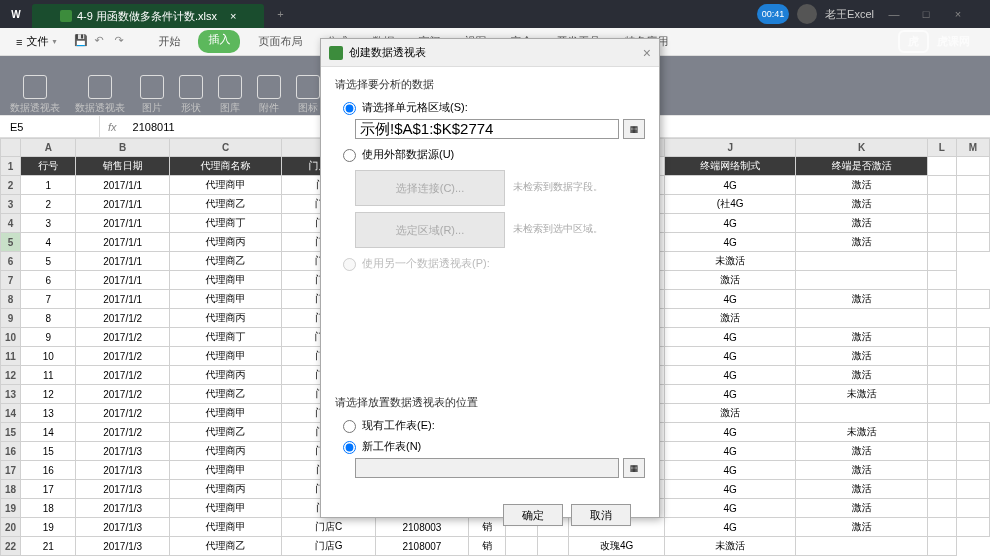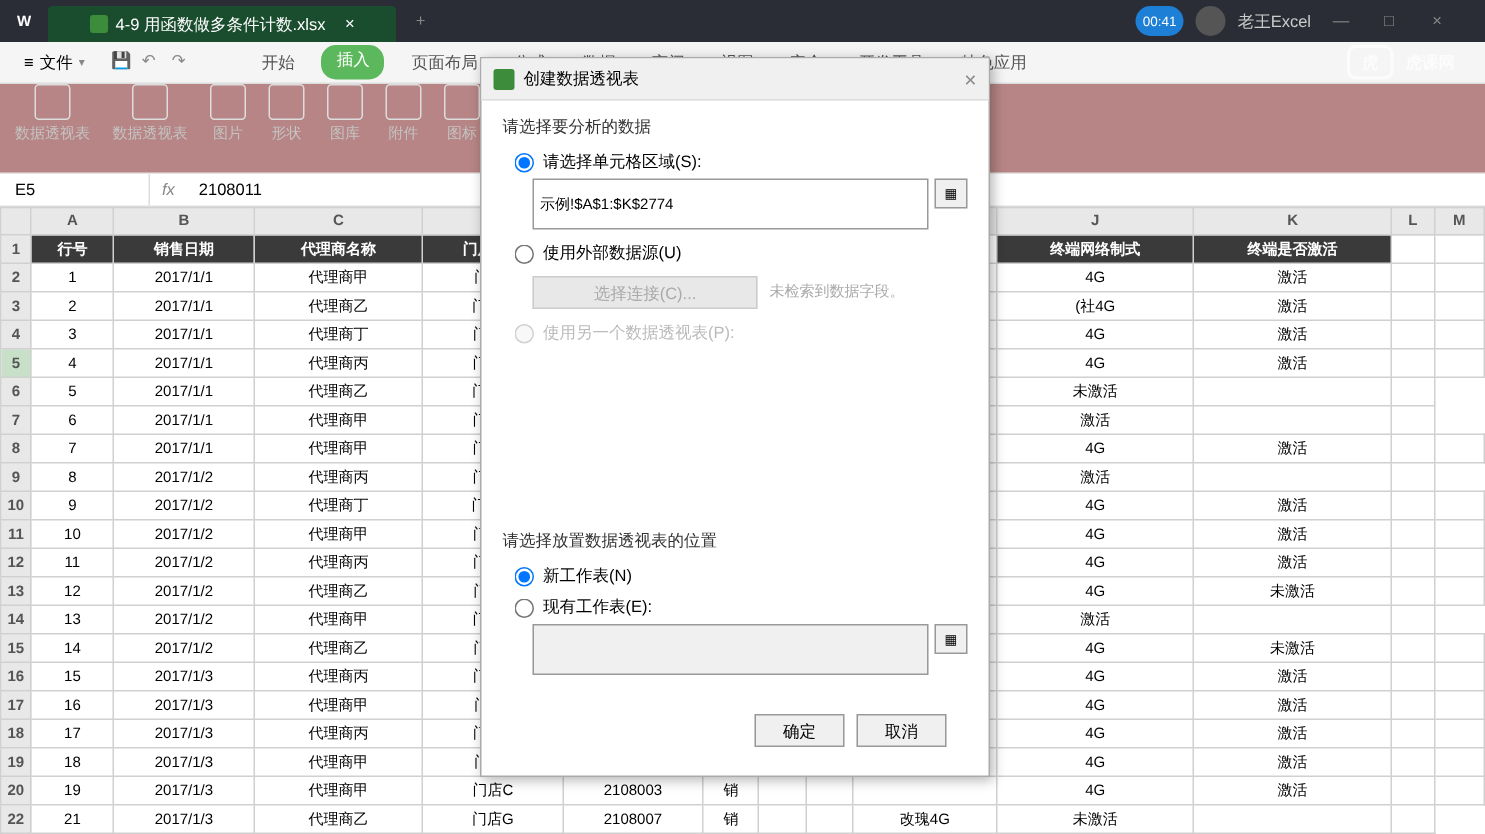--- a/index.html
+++ b/index.html
@@ -13,51 +13,51 @@
 .timer{width:32px;height:20px;background:#1e7fd6;border-radius:10px;display:flex;align-items:center;justify-content:center;color:#fff;font-size:9px}
 .avatar{width:20px;height:20px;border-radius:50%;background:#555}
 .win-btn{width:24px;height:24px;display:flex;align-items:center;justify-content:center;color:#888}
 .watermark{position:absolute;right:20px;top:30px;z-index:50;color:#fff;font-size:28px;font-weight:bold;opacity:0.7;pointer-events:none;display:flex;align-items:center;gap:8px}
 .watermark .box{border:2px solid #fff;border-radius:6px;padding:2px 8px}
 .menubar{height:28px;background:#f5f5f5;display:flex;align-items:center;padding:0 8px;gap:2px;border-bottom:1px solid #ddd}
 .menu-file{display:flex;align-items:center;gap:4px;padding:2px 8px}
 .menu-arrow{font-size:8px;color:#888}
 .qat{display:flex;gap:4px;margin-left:8px}
 .qat-btn{width:16px;height:16px;color:#888}
-.menu-tabs{display:flex;gap:12px;margin-left:36px}
+.menu-tabs{display:flex;gap:12px;margin-left:20px}
 .menu-tab{padding:4px 6px;color:#555}
 .menu-tab.active{background:#5cb85c;color:#fff;border-radius:10px;padding:2px 10px}
-.ribbon{height:60px;background:#7f1d1d;border-bottom:1px solid #ddd;display:flex;align-items:flex-start;padding:0 10px;gap:15px;opacity:0.5}
+.ribbon{height:60px;background:#0f172a;border-bottom:1px solid #ddd;display:flex;align-items:flex-end;padding:0 10px;gap:15px;opacity:0.5}
 .ribbon-grp{display:flex;flex-direction:column;align-items:center;gap:2px;color:#999}
 .ribbon-ico{width:24px;height:24px;border:1px solid #ccc;border-radius:3px}
 .ribbon-lbl{font-size:10px}
 .formula-bar{height:22px;background:#fff;border-bottom:1px solid #ddd;display:flex;align-items:center}
 .name-box{width:100px;padding:0 10px;border-right:1px solid #ddd;height:100%;display:flex;align-items:center}
 .fx{padding:0 8px;color:#888;font-style:italic}
 .formula-input{flex:1;padding:0 8px}
 .sheet{flex:1;overflow:auto;background:#fff;position:relative}
 table{border-collapse:collapse;width:100%}
 th,td{border:1px solid #d0d0d0;padding:2px 4px;height:16px;white-space:nowrap;text-align:center;font-size:10px}
 .row-hdr{background:#e8e8e8;width:20px;text-align:center;color:#555}
 .col-hdr{background:#e8e8e8;text-align:center;color:#555;height:18px}
-.data-hdr{background:#3a3a3a;color:#fff;font-weight:bold}
+.data-hdr{background:#3a3a3a;color:#fff;font-weight:normal}
 .sel-cell{border:2px solid #5cb85c!important}
 .sel-row-hdr{background:#c8e0c8}
 .dialog{position:absolute;left:320px;top:38px;width:340px;height:480px;background:#fff;border:1px solid #aaa;box-shadow:2px 2px 8px rgba(0,0,0,.3);z-index:100}
 .dlg-title{height:28px;background:#f0f0f0;display:flex;align-items:center;padding:0 8px;gap:6px;border-bottom:1px solid #ddd}
 .dlg-ico{width:14px;height:14px;background:#3c8c3c;border-radius:2px}
 .dlg-close{margin-left:auto;color:#888;font-size:14px;cursor:pointer}
 .dlg-body{padding:10px 14px}
 .dlg-section{margin-bottom:8px;color:#333}
 .dlg-radio{display:flex;align-items:flex-end;gap:6px;margin:6px 0 4px 8px}
 .dlg-radio input{margin:0}
 .dlg-input-row{display:flex;gap:4px;margin:4px 0 8px 20px}
-.dlg-input{flex:1;border:1px solid #999;padding:2px 4px;height:34px;font-size:10px}
+.dlg-input{flex:1;border:1px solid #999;padding:2px 4px;height:20px;font-size:15px}
 .dlg-picker{width:22px;height:20px;border:1px solid #999;background:#f0f0f0;display:flex;align-items:center;justify-content:center;font-size:9px}
-.dlg-btn-disabled{width:150px;height:22px;background:#e8e8e8;border:1px solid #ccc;color:#aaa;margin:4px 0 2px 20px;display:flex;align-items:center;justify-content:center}
+.dlg-btn-disabled{width:150px;height:36px;background:#e8e8e8;border:1px solid #ccc;color:#aaa;margin:4px 0 2px 20px;display:flex;align-items:center;justify-content:center}
 .dlg-hint{color:#aaa;font-size:10px;margin-left:8px}
 .dlg-spacer{height:120px}
 .dlg-btns{display:flex;justify-content:flex-end;gap:8px;padding:8px 28px}
 .dlg-btn{width:60px;height:22px;border:1px solid #999;background:#f0f0f0;display:flex;align-items:center;justify-content:center;cursor:pointer}
 .cursor-highlight{position:absolute;left:600px;top:425px;width:50px;height:50px;background:radial-gradient(circle,#ffeb3b88,transparent 70%);border-radius:50%;z-index:90;pointer-events:none}
 .cursor-arrow{position:absolute;left:618px;top:440px;z-index:91;pointer-events:none;font-size:14px;color:#333}
 </style>
 </head>
 <body>
 
@@ -517,33 +517,37 @@
 <div class="dlg-picker">▦</div>
 </div>
 <label class="dlg-radio">
         <input type="radio" style="">
         <span>使用外部数据源(U)</span>
       </label>
 <div style="display:flex;align-items:center">
         <div class="dlg-btn-disabled">选择连接(C)...</div>
         <span class="dlg-hint">未检索到数据字段。</span>
       </div>
+<div style="display:flex;align-items:center">
+        <div class="dlg-btn-disabled">选定区域(R)...</div>
+        <span class="dlg-hint">未检索到选中区域。</span>
+      </div>
 <label class="dlg-radio" style="color:#bbb">
         <input type="radio" disabled="" style="">
         <span>使用另一个数据透视表(P):</span>
       </label>
 <div class="dlg-spacer"></div>
 <div class="dlg-section">请选择放置数据透视表的位置</div>
 <label class="dlg-radio">
+        <input type="radio" style="">
+        <span>现有工作表(E):</span>
+      </label>
+<label class="dlg-radio">
         <input type="radio" checked="" style="">
         <span>新工作表(N)</span>
-      </label>
-<label class="dlg-radio">
-        <input type="radio" style="">
-        <span>现有工作表(E):</span>
       </label>
 <div class="dlg-input-row">
 <input class="dlg-input" disabled="" style="background: rgb(240, 240, 240);">
 <div class="dlg-picker">▦</div>
 </div>
 </div>
 <div class="dlg-btns">
 <div class="dlg-btn">确定</div>
 <div class="dlg-btn">取消</div>
 </div>

